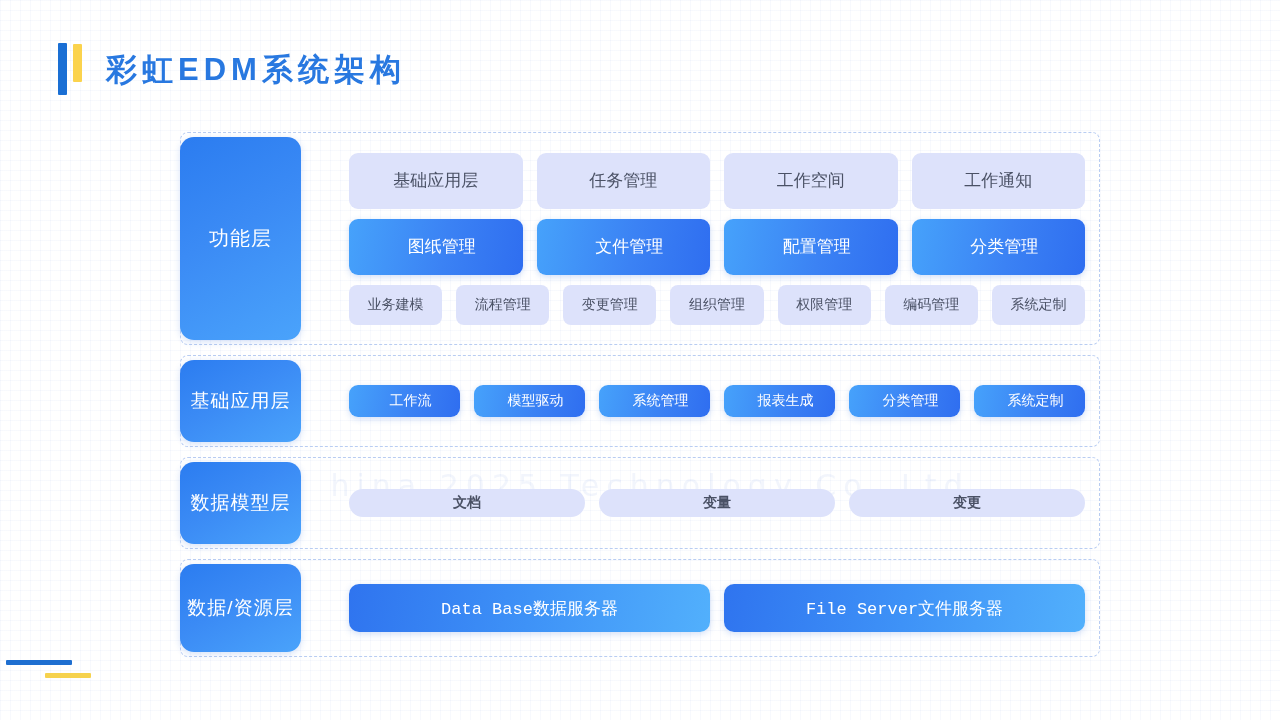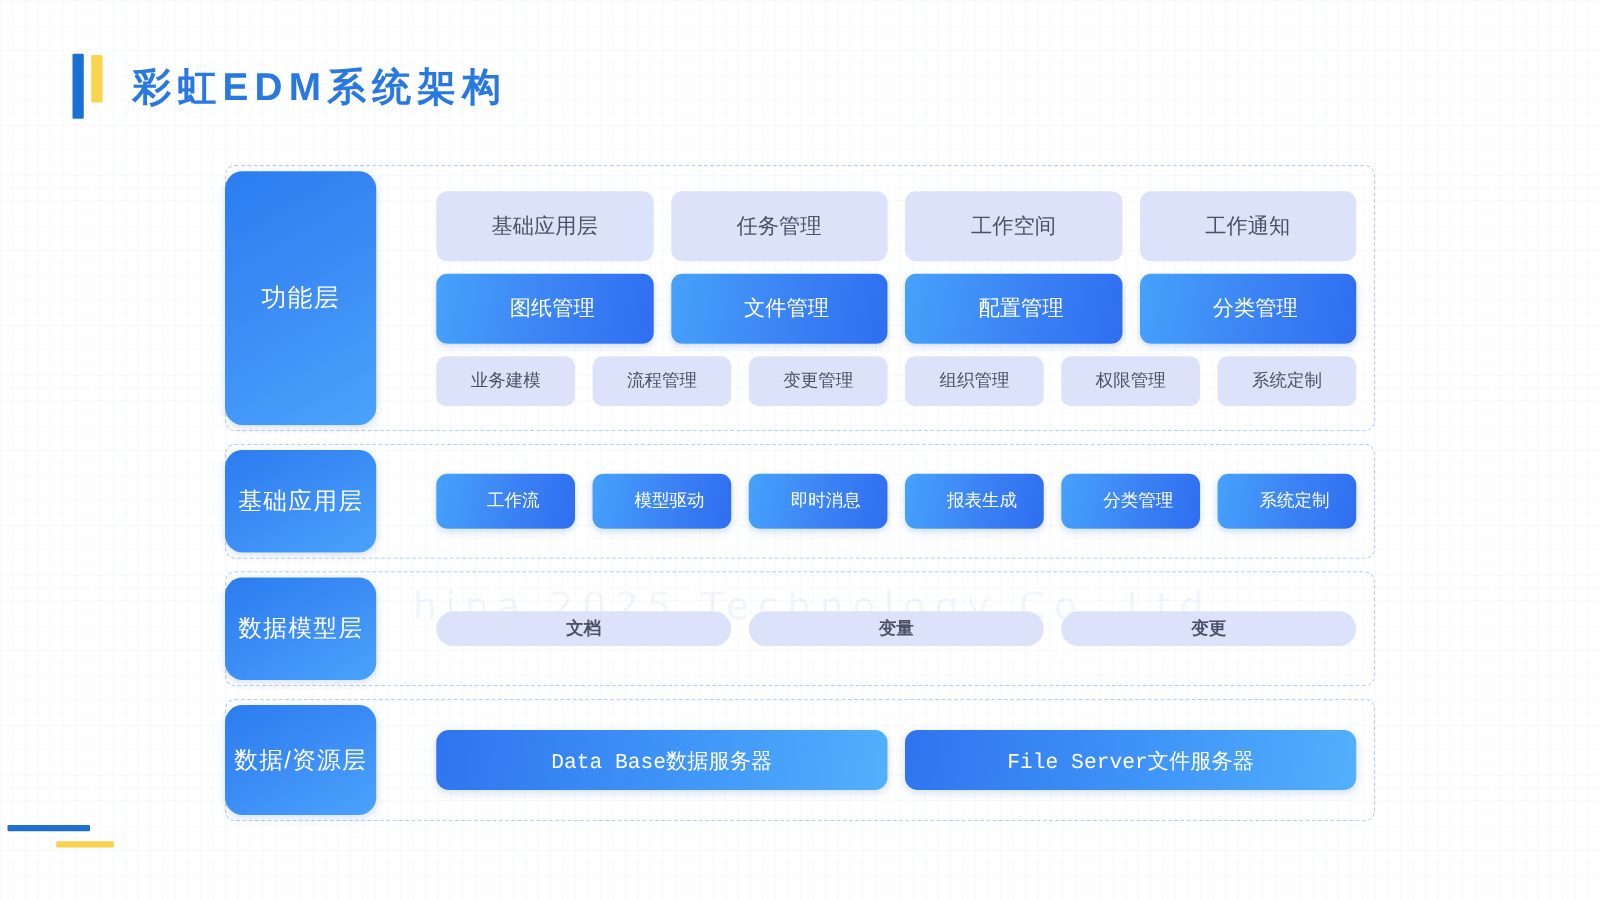--- a/index.html
+++ b/index.html
@@ -164,21 +164,21 @@
   .l1-small {
     flex: 1;
     height: 40px;
     font-size: 14px;
     border-radius: 8px;
   }
 
   
   .l2-chip {
     flex: 1;
-    height: 44px;
+    height: 32px;
     font-size: 14px;
     border-radius: 9px;
   }
 
   
   .l3-chip {
     flex: 1;
     height: 28px;
     font-size: 14px;
     border-radius: 15px;
@@ -255,32 +255,33 @@
         <div class="chip chip-blue l1-big">文件管理</div>
         <div class="chip chip-blue l1-big">配置管理</div>
         <div class="chip chip-blue l1-big">分类管理</div>
       </div>
       <div class="row">
         <div class="chip chip-light l1-small">业务建模</div>
         <div class="chip chip-light l1-small">流程管理</div>
         <div class="chip chip-light l1-small">变更管理</div>
         <div class="chip chip-light l1-small">组织管理</div>
         <div class="chip chip-light l1-small">权限管理</div>
+        <div class="chip chip-light l1-small">编码管理</div>
         <div class="chip chip-light l1-small">系统定制</div>
       </div>
     </div>
   </div>
 
   <div class="layer" id="layer-base">
     <div class="layer-label">基础应用层</div>
     <div class="layer-body">
       <div class="row">
         <div class="chip chip-blue l2-chip">工作流</div>
         <div class="chip chip-blue l2-chip">模型驱动</div>
-        <div class="chip chip-blue l2-chip">即时消息</div>
+        <div class="chip chip-blue l2-chip">系统管理</div>
         <div class="chip chip-blue l2-chip">报表生成</div>
         <div class="chip chip-blue l2-chip">分类管理</div>
         <div class="chip chip-blue l2-chip">系统定制</div>
       </div>
     </div>
   </div>
 
   <div class="layer" id="layer-datamodel">
     <div class="layer-label">数据模型层</div>
     <div class="layer-body">

